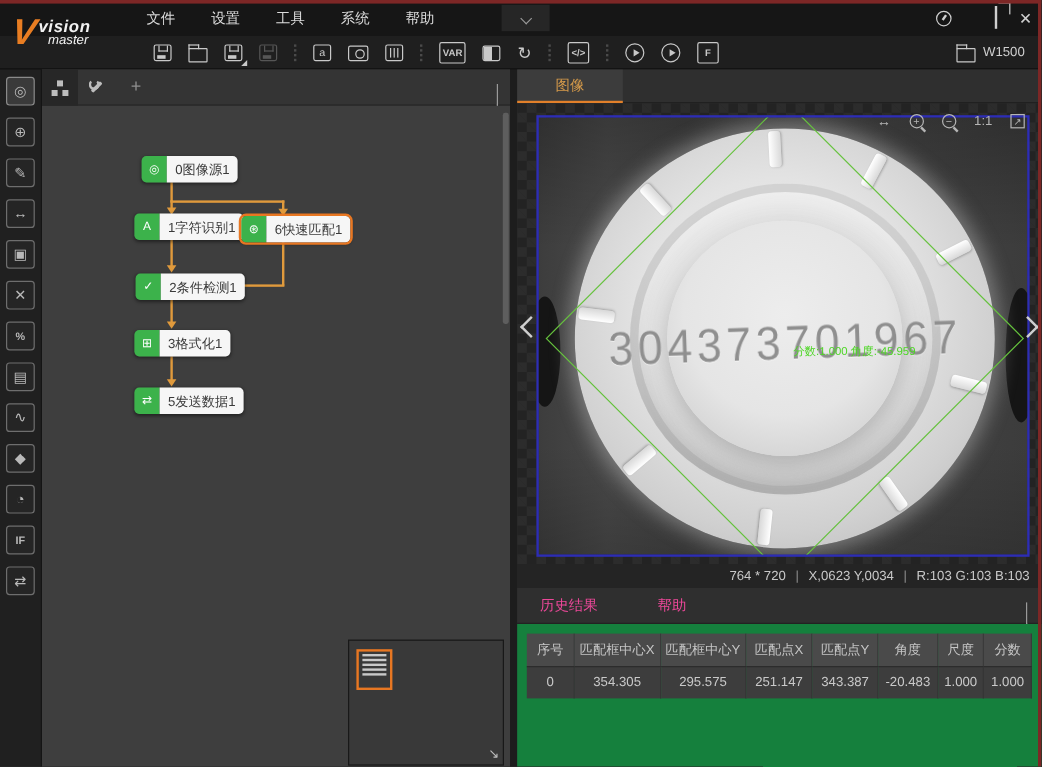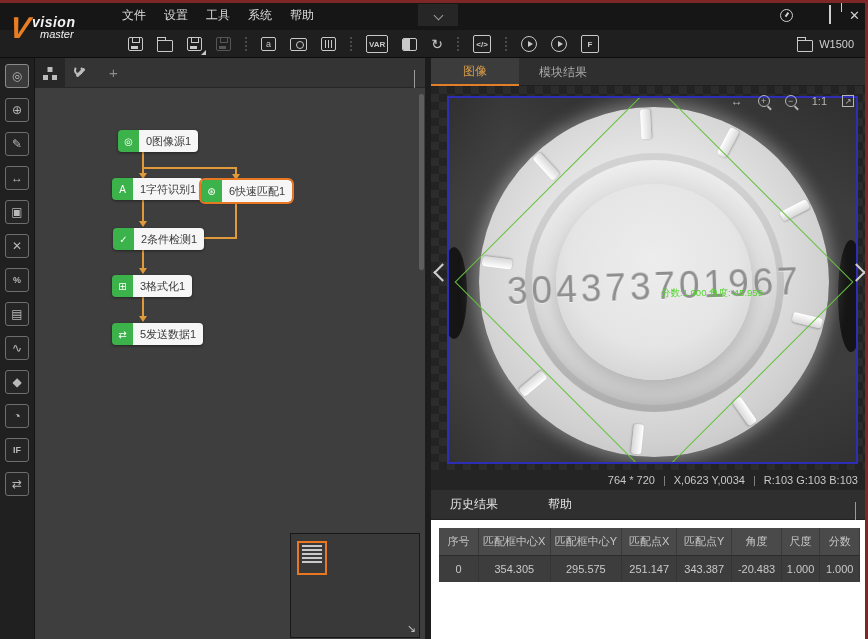--- a/index.html
+++ b/index.html
@@ -12,21 +12,21 @@
   .edge-right { position:absolute; right:0; top:0; width:3px; height:100%; background:#7d2726; z-index:99; }
 
   
   .titlebar { position:absolute; left:0; top:0; width:868px; height:30px; background:#161616; }
   .toolbar-row { position:absolute; left:0; top:30px; width:868px; height:28px; background:#1f1f1f; border-bottom:1px solid #0d0d0d; }
   .logo { position:absolute; left:10px; top:5px; width:105px; height:46px; display:flex; align-items:center; z-index:5; }
   .logo-v { font-style:italic; font-weight:bold; font-size:30px; color:#e87d22; transform:skew(-8deg); line-height:30px; }
   .logo-txt { margin-left:2px; color:#f2f2f2; font-style:italic; line-height:12px; }
   .logo-l1 { font-size:14px; font-weight:bold; letter-spacing:.5px; }
   .logo-l2 { font-size:11px; margin-left:8px; }
-  .menus { position:absolute; left:122px; top:0; height:30px; display:flex; align-items:center; gap:18px; }
+  .menus { position:absolute; left:122px; top:0; height:30px; display:flex; align-items:center; gap:30px; }
   .menu-item { color:#dcdcdc; font-size:12px; cursor:default; }
   .tb-center-chev { position:absolute; left:418px; top:4px; width:40px; height:22px; background:#262626; display:flex; align-items:center; justify-content:center; }
   .win-ctrls { position:absolute; right:8px; top:0; height:30px; display:flex; align-items:center; gap:18px; }
   .gauge { width:13px; height:13px; border:1.5px solid #cfcfcf; border-radius:50%; position:relative; }
   .gauge::after { content:''; position:absolute; left:5px; top:2px; width:1.5px; height:5px; background:#cfcfcf; transform:rotate(35deg); }
   .win-min { width:11px; height:2px; background:#cfcfcf; }
   .win-restore { width:9px; height:9px; border:1.2px solid #cfcfcf; position:relative; }
   .win-restore::before { content:''; position:absolute; left:2px; top:-4px; width:9px; height:9px; border:1.2px solid #cfcfcf; border-left:none; border-bottom:none; }
   .win-close { color:#cfcfcf; font-size:13px; line-height:13px; }
 
@@ -94,21 +94,21 @@
 
   .minimap { position:absolute; left:255px; top:445px; width:130px; height:105px; background:#393939; border:1px solid #181818; }
   .mm-viewport { position:absolute; left:6px; top:7px; width:30px; height:34px; border:2px solid #e87722; padding:2px 3px; }
   .mm-viewport i { display:block; height:2px; background:#c9c9c9; margin-bottom:2px; }
   .mm-resize { position:absolute; right:3px; bottom:2px; color:#bdbdbd; font-size:11px; }
 
   
   .panel-gap { position:absolute; left:425px; top:58px; width:6px; height:581px; background:#1d1d1d; }
   .right-panel { position:absolute; left:431px; top:58px; width:437px; height:581px; background:#2d2d2d; }
 
-  .vtabs { position:absolute; left:0; top:0; width:100%; height:28px; background:#2f2f2f; border-bottom:1px solid #202020; display:flex; }
+  .vtabs { position:absolute; left:0; top:0; width:100%; height:28px; background:#2f2f2f; border-bottom:1px solid #202020; display:flex;gap:44px; }
   .vtab { min-width:88px; height:28px; display:flex; align-items:center; justify-content:center; font-size:12px; color:#a9a9a9; }
   .vtab.active { background:#3c3c3c; color:#d79b4a; border-bottom:2px solid #e2802a; }
 
   .viewer { position:absolute; left:0; top:28px; width:437px; height:384px; overflow:hidden;
     background-color:#232323;
     background-image:
       linear-gradient(45deg,#2c2c2c 25%,transparent 25%,transparent 75%,#2c2c2c 75%),
       linear-gradient(45deg,#2c2c2c 25%,transparent 25%,transparent 75%,#2c2c2c 75%);
     background-position:0 0,8px 8px; background-size:16px 16px; }
 
@@ -146,25 +146,25 @@
   .i-expand { width:12px; height:12px; border:1.2px solid #b5b5b5; font-size:8px; line-height:11px; text-align:center; }
 
   .nav-chev { position:absolute; top:47%; width:13px; height:13px; border-left:2px solid #cfcfcf; border-bottom:2px solid #cfcfcf; z-index:9; }
   .nav-left { left:5px; transform:rotate(45deg); }
   .nav-right { right:5px; transform:rotate(225deg); }
 
   .status-strip { position:absolute; left:0; top:412px; width:437px; height:20px; background:#242424; display:flex; align-items:center; justify-content:flex-end; gap:8px; padding-right:10px; color:#c8c8c8; font-size:11px; }
   .status-strip .pipe { color:#8a8a8a; }
 
   .rtabs { position:absolute; left:0; top:432px; width:437px; height:30px; background:#2f2f2f; border-bottom:1px solid #222; display:flex; align-items:center; }
-  .rtab { min-width:86px; height:30px; display:flex; align-items:center; justify-content:center; font-size:12px; color:#e5e5e5; }
+  .rtab { min-width:86px; height:30px; display:flex; align-items:center; justify-content:center; font-size:12px; color:#ec4899; }
   .rtab.active { background:#3c3c3c; color:#cfcfcf; border-bottom:2px solid #e2802a; }
   .rtabs-chev { position:absolute; right:12px; top:12px; }
 
-  .table-zone { position:absolute; left:0; top:462px; width:437px; height:119px; background:#ffffff; padding:8px 8px 0 8px; }
+  .table-zone { position:absolute; left:0; top:462px; width:437px; height:119px; background:#15803d; padding:8px 8px 0 8px; }
   .rtable { display:grid; grid-template-columns:40px 1.3fr 1.3fr 1fr 1fr .9fr .7fr .72fr; }
   .rtable .hc { background:#4a4a4a; color:#c6c6c6; font-size:11px; text-align:center; padding:6px 2px; border-right:1px solid #3a3a3a; }
   .rtable .dc { background:#3d3d3d; color:#c9c9c9; font-size:11px; text-align:center; padding:7px 2px; border-right:1px solid #353535; border-top:1px solid #2c2c2c; }
 </style>
 </head>
 <body>
 
 <div id="app">
   <div class="edge-top"></div>
   <div class="edge-right"></div>
@@ -369,21 +369,20 @@
       <div class="vscroll"></div>
     </div>
   </div>
 
   <div class="panel-gap"></div>
 
   <div class="right-panel">
 
     <div class="vtabs">
       <div class="vtab active">图像</div>
-      <div class="vtab">模块结果</div>
     </div>
 
     <div class="viewer">
       <div class="photo">
         <div class="blob-l"></div>
         <div class="blob-r"></div>
         <div class="cap">
           <span class="notch" style="transform:rotate(-62deg) translateX(158px);"></span>
           <span class="notch" style="transform:rotate(-27deg) translateX(158px);"></span>
           <span class="notch" style="transform:rotate(14deg) translateX(158px);"></span>

